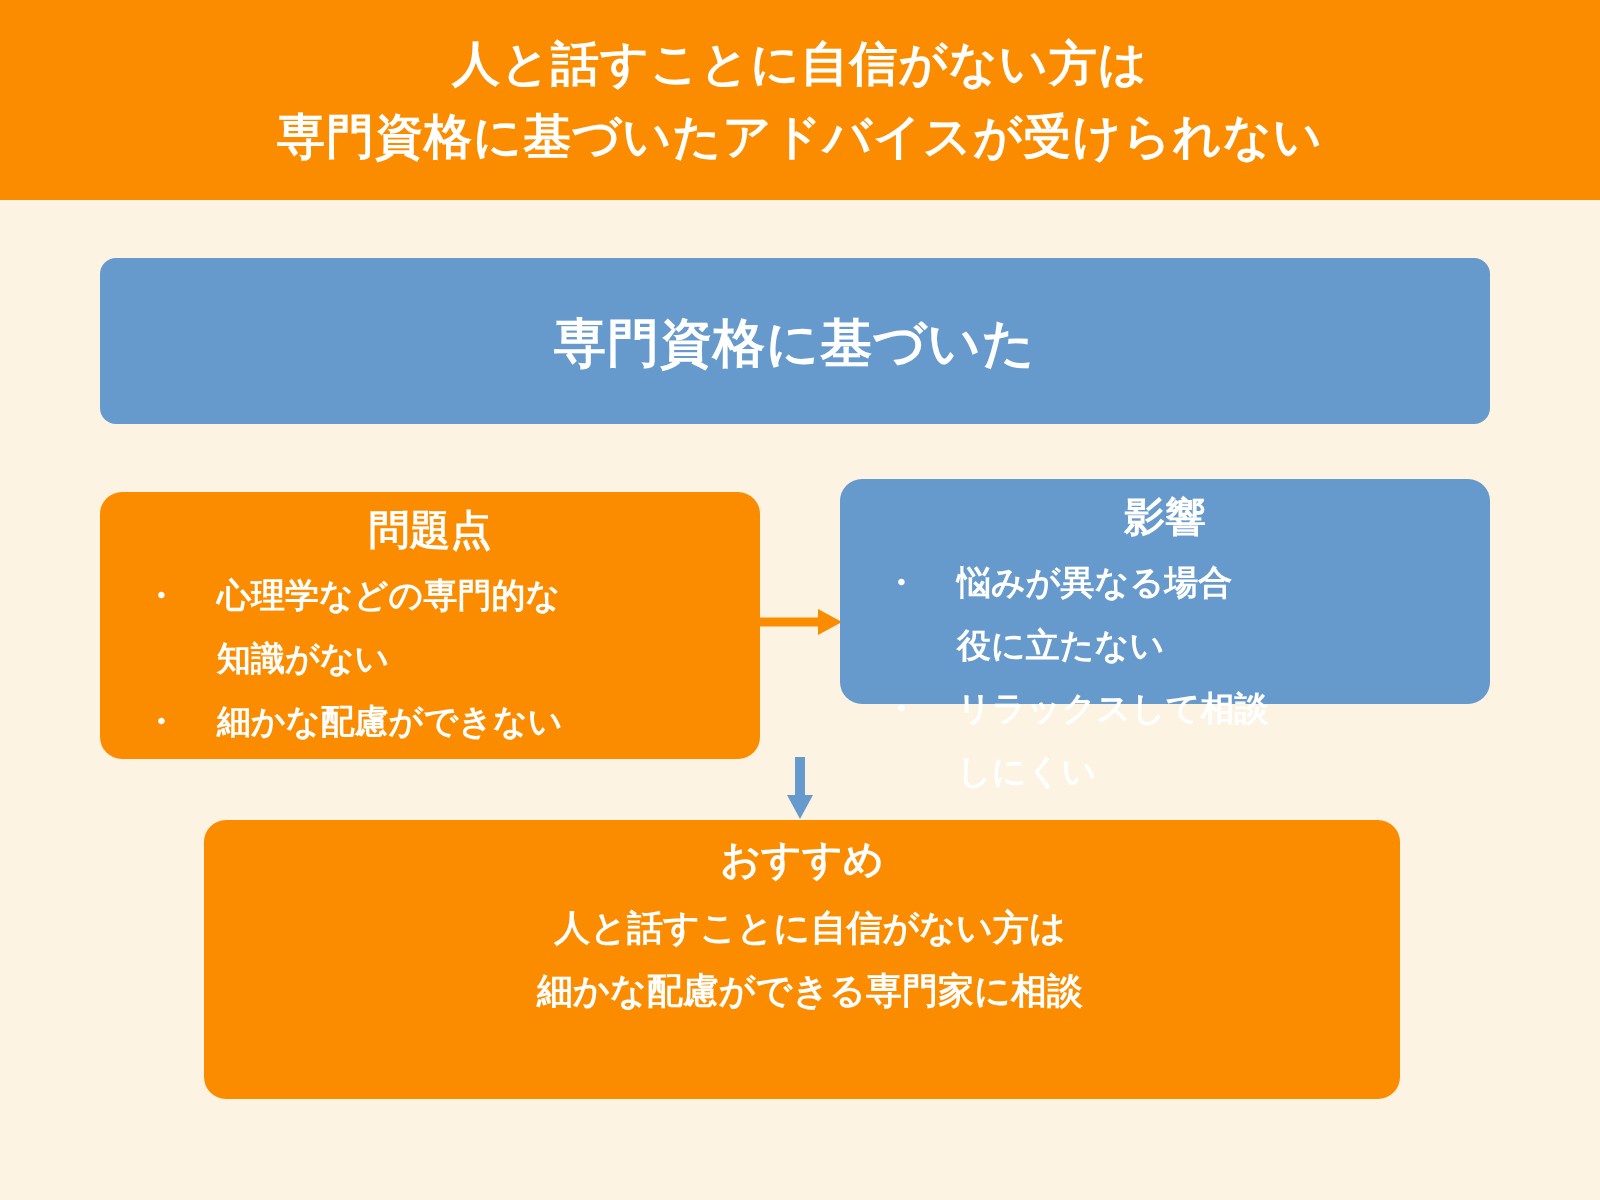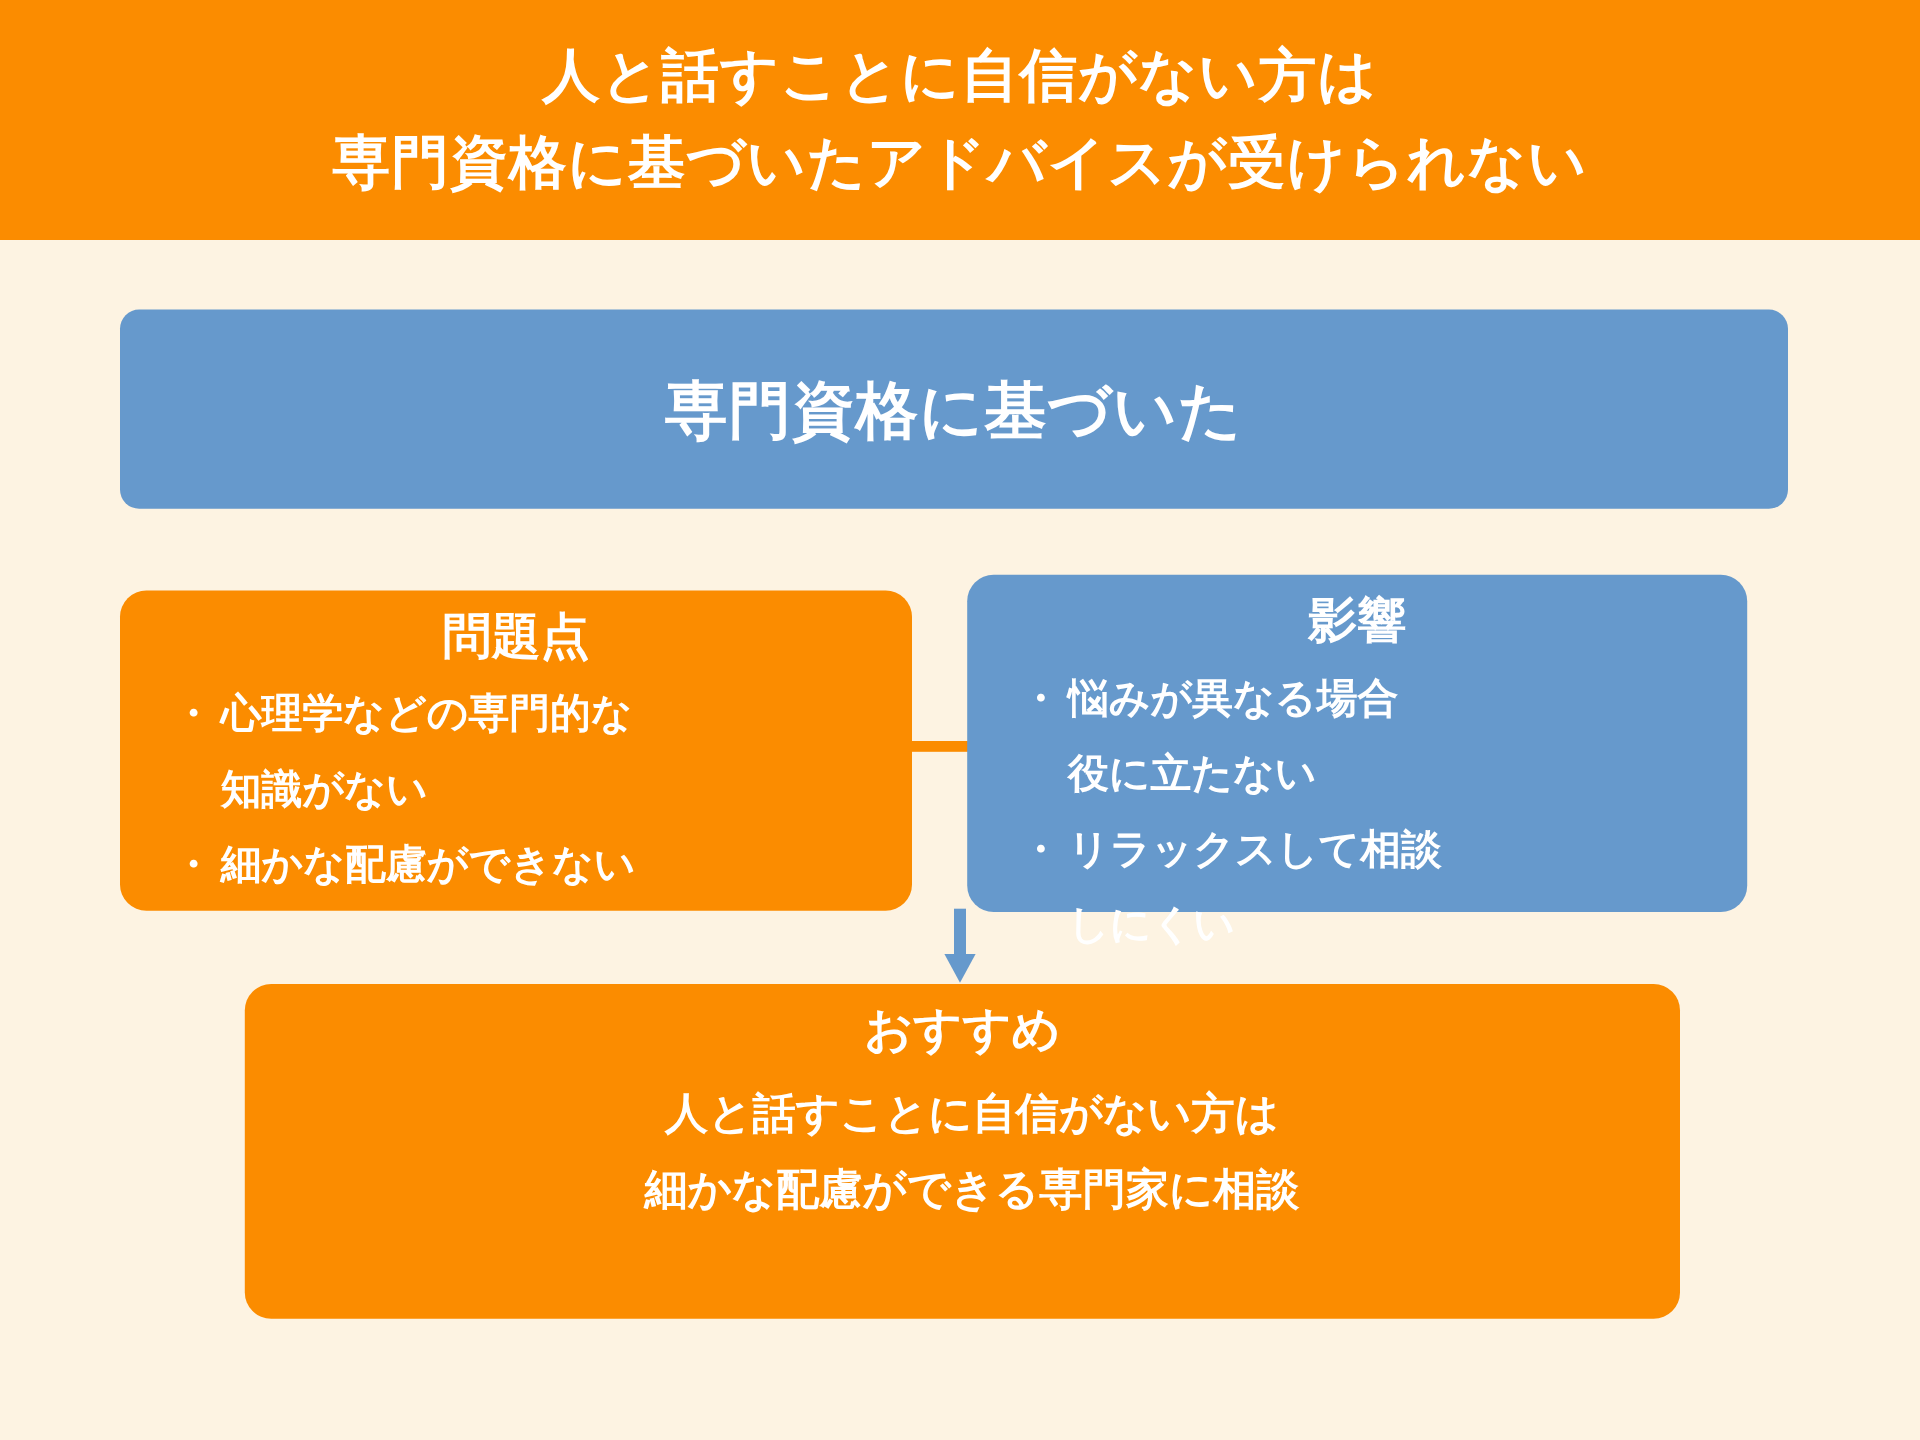--- a/index.html
+++ b/index.html
@@ -63,22 +63,22 @@
     position: absolute;
     border-radius: 22px;
     box-sizing: border-box;
   }
   .problem-box {
     left: 100px; top: 492px;
     width: 660px; height: 267px;
     background: #FB8C00;
   }
   .effect-box {
-    left: 806px; top: 479px;
-    width: 650px; height: 281px;
+    left: 840px; top: 479px;
+    width: 650px; height: 225px;
     background: #6699CC;
   }
   .box-title {
     text-align: center;
     font-size: 41px;
     line-height: 52px;
     margin-top: 12px;
   }
   .bullets {
     margin: 8px 30px 0 44px;
@@ -88,20 +88,21 @@
   .bullet-row {
     display: flex;
     align-items: flex-start;
   }
   .bullet-marker {
     flex: none;
     width: 40px;
   }
   .bullet-text {
     white-space: pre-line;
+    margin-left: 33px;
   }
 
   
   .recommend-box {
     position: absolute;
     left: 204px; top: 820px;
     width: 1196px; height: 279px;
     background: #FB8C00;
     border-radius: 22px;
     text-align: center;

